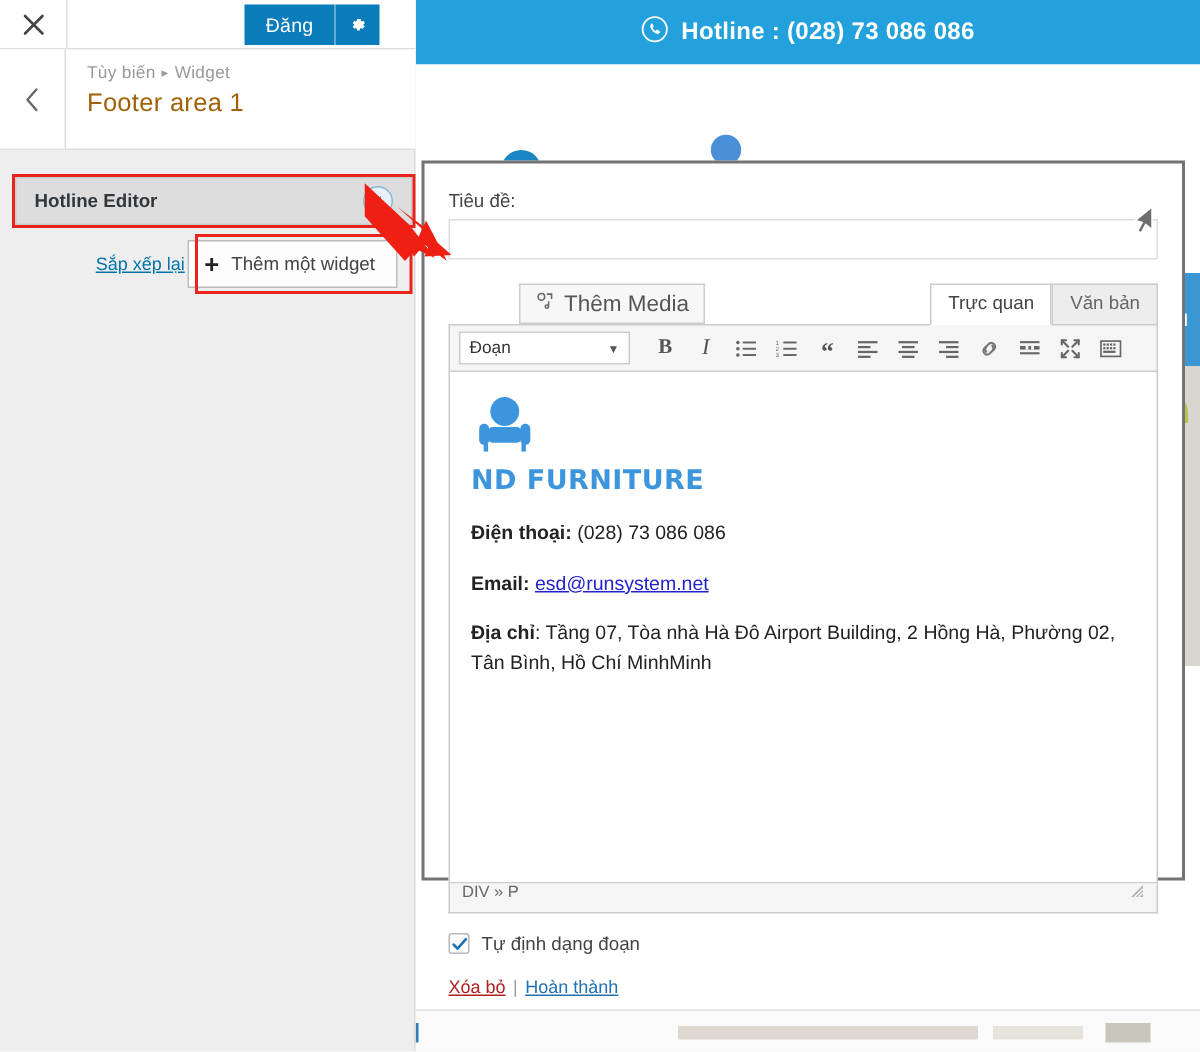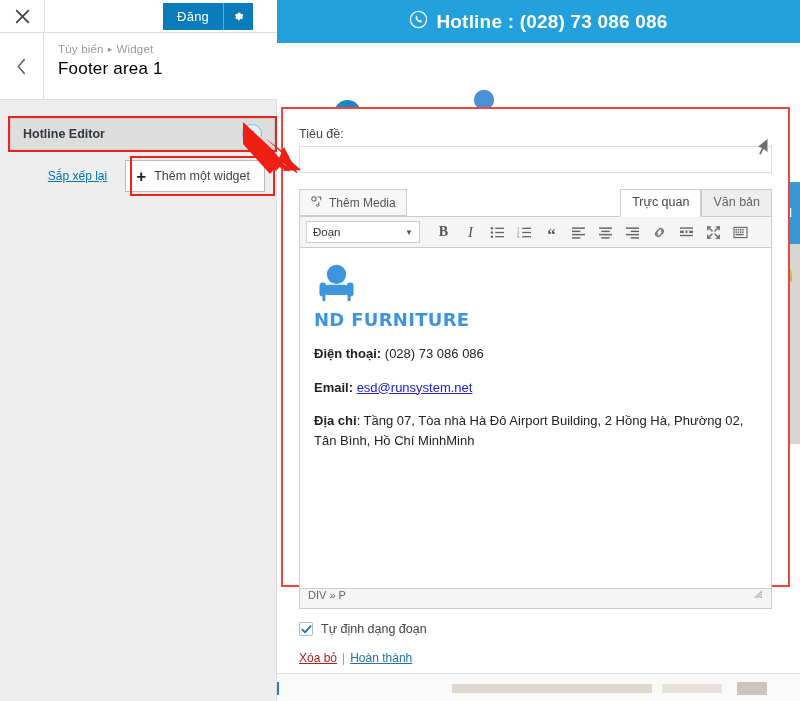--- a/index.html
+++ b/index.html
@@ -44,61 +44,61 @@
     position:absolute; left:0; top:33px; width:277px; height:67px;
     background:#fff; border-bottom:1px solid #ddd; display:flex;
   }
   .cz-back {
     width: 44px; border-right:1px solid #ddd; display:flex;
     align-items:center; justify-content:center; cursor:pointer; background:#fff;
   }
   .cz-bread-txt { padding: 10px 0 0 14px; }
   .cz-crumb { font-size: 11.5px; color:#999; letter-spacing:.2px; }
   .cz-crumb .sep { padding: 0 4px; font-size:9px; position:relative; top:-1px;}
-  .cz-title { font-size: 17px; color:#000000; margin-top: 4px; font-weight: 400; letter-spacing:.2px;}
+  .cz-title { font-size: 17px; color:#a16207; margin-top: 4px; font-weight: 400; letter-spacing:.2px;}
 
   
   .widget-row {
     position:absolute; left:10px; top:118px; width: 265px; height: 32px;
     background:#dddddd; border:1px solid #ccc;
     display:flex; align-items:center; padding: 0 12px;
   }
   .widget-row .wlabel { font-size:12.5px; color:#32373c; font-weight:700; flex:1; }
   .collapse-btn {
     width:20px; height:20px; border-radius:50%;
     border:1px solid #8ab8d8; background:#e8f1f8;
     display:flex;align-items:center;justify-content:center; cursor:pointer;
   }
   .red-box-1 {
     position:absolute; left:8px; top:116px; width:269px; height:36px;
     border:2px solid #e8251c; pointer-events:none;
   }
 
   .reorder-row {
     position:absolute; left:0; top:158px; width:277px; height:36px;
-    display:flex; align-items:center; justify-content:flex-end; padding-right:12px; gap:18px;
+    display:flex; align-items:center; justify-content:flex-end; padding-right:12px; gap:2px;
   }
   .reorder-link { font-size:12px; color:#0073aa; text-decoration:underline; cursor:pointer; }
   .add-widget-btn {
     background:#fdfdfd; border:1px solid #bbb; height:32px;
     display:flex; align-items:center; gap:8px; padding: 0 14px 0 10px;
     font-size:12.5px; color:#444; cursor:pointer;
   }
   .add-widget-btn .plus { font-size:17px; font-weight:700; color:#222; line-height:1; }
   .red-box-2 {
     position:absolute; left:130px; top:156px; width:145px; height:40px;
     border:2px solid #e8251c; pointer-events:none;
   }
 
   
   .preview { position:absolute; left:277px; top:0; width:523px; height:701px; background:#fff; overflow:hidden;}
   .hotline-bar {
     height: 43px; background:#22a1dd; display:flex; align-items:center; justify-content:center; gap:8px;
   }
-  .hotline-txt { color:#fff; font-size:19px; font-weight:700; letter-spacing:.2px; }
+  .hotline-txt { color:#fff; font-size:16px; font-weight:700; letter-spacing:.2px; }
   .site-head { height:97px; background:#fff; position:relative; }
   .edit-pencil {
     position:absolute; left:57px; top:57px; width:27px;height:27px;border-radius:50%;
     background:#1b86c4; display:flex;align-items:center;justify-content:center; cursor:pointer;
     box-shadow: 0 0 0 3px rgba(255,255,255,.9);
   }
   .brand-logo { position:absolute; left:137px; top:46px; text-align:center; width:140px;}
   .brand-name {
     font-size: 21px; font-weight: 800; color:#2f5fa8; letter-spacing: .5px;
     font-family:"DejaVu Sans", sans-serif; margin-top:2px;
@@ -116,33 +116,33 @@
     position:absolute; left:0; bottom:0; width:523px; height:28px; background:#fafafa; border-top:1px solid #e2e2e2;
   }
   .bp-a{position:absolute;left:-20px;top:8px;width:22px;height:13px;background:#2f7fc4;}
   .bp-b{position:absolute;left:175px;top:10px;width:200px;height:9px;background:#ddd9d0;}
   .bp-c{position:absolute;left:385px;top:10px;width:60px;height:9px;background:#e6e3dc;}
   .bp-d{position:absolute;left:460px;top:8px;width:30px;height:13px;background:#c9c6bd;}
 
   
   .widget-panel {
     position:absolute; left:281px; top:107px; width:509px; height:480px;
-    background:#fff; border:2px solid #ef4444; padding: 18px 16px 0 16px;
+    background:#fff; border:2px solid #737373; padding: 18px 16px 0 16px;
   }
   .field-label { font-size:12.5px; color:#444; margin-bottom:5px; }
   .title-input {
     width:100%; height:27px; border:1px solid #ddd; background:#fff;
     font-size:13px; padding: 0 7px; color:#333; outline:none;
     font-family:"Liberation Sans", sans-serif;
   }
 
   .editor-topbar { margin-top:13px; display:flex; align-items:flex-end; height:30px; position:relative;}
   .add-media {
     background:#f7f7f7; border:1px solid #ccc; height:27px;
-    display:flex;align-items:center; gap:6px; padding:0 10px; font-size:12px; color:#555; cursor:pointer;
+    display:flex;align-items:center; gap:6px; padding:0 10px; font-size:15px; color:#555; cursor:pointer;margin-left:47px;
   }
   .ed-tabs { margin-left:auto; display:flex; align-items:flex-end; }
   .ed-tab {
     font-size:12.5px; padding: 6px 11px 6px 11px; color:#666; cursor:pointer;
     border:1px solid #ccc; background:#ededed; border-bottom:none; line-height:1.1;margin-top:37px;
   }
   .ed-tab.active { background:#fff; border-bottom:1px solid #fff; position:relative; top:1px; color:#444;}
 
   .mce-toolbar {
     border:1px solid #ccc; background:#f5f5f5; height:32px;

